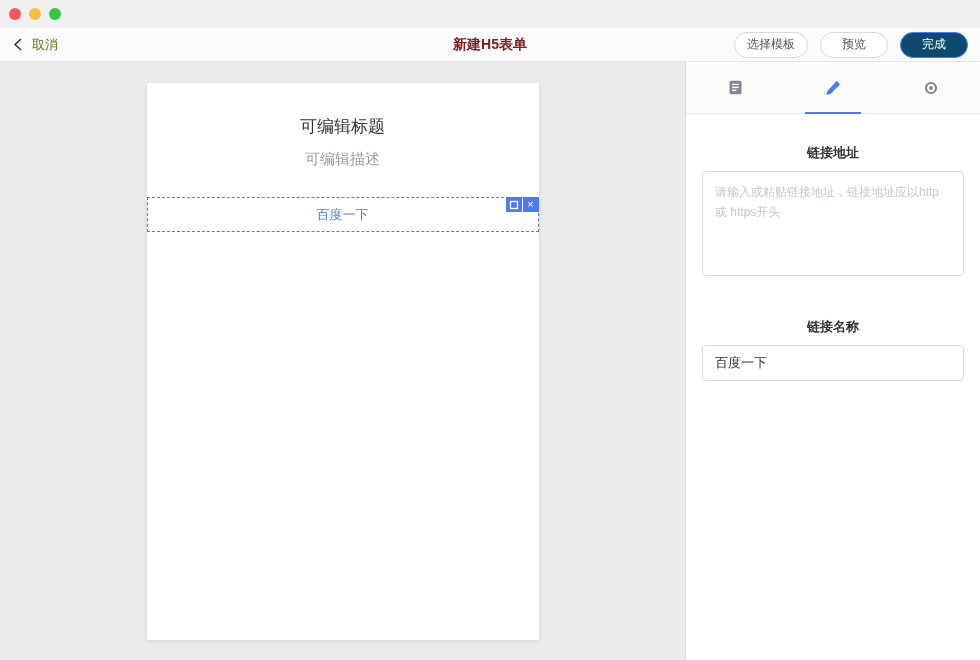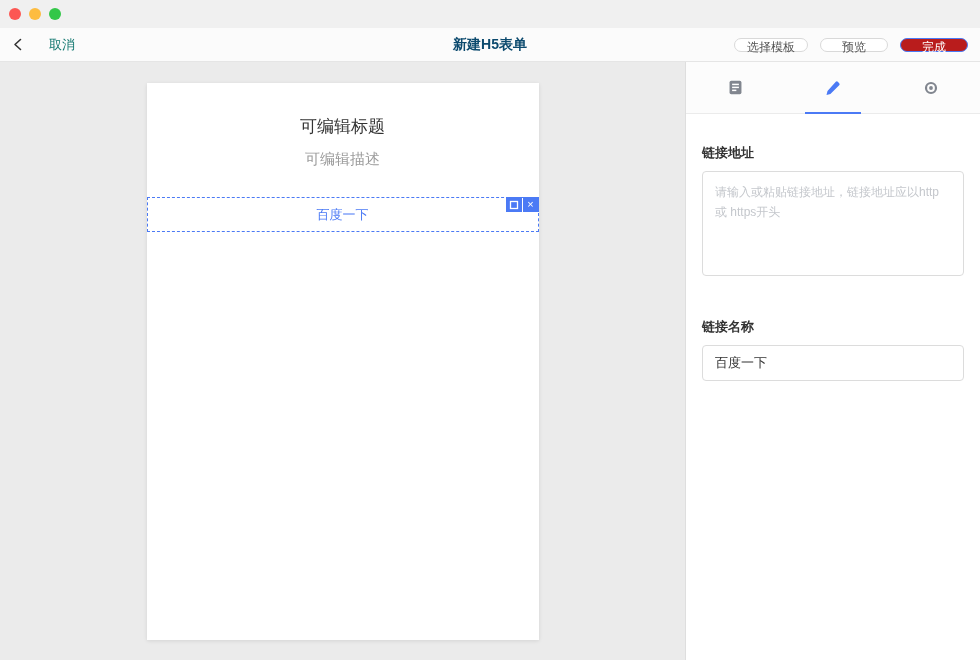--- a/index.html
+++ b/index.html
@@ -10,46 +10,46 @@
 
   
   .titlebar { height:28px; background:#f0f0f0; display:flex; align-items:center; padding-left:9px; gap:8px; flex:none; }
   .tl { width:12px; height:12px; border-radius:50%; display:inline-block; cursor:pointer; }
   .tl.red { background:#fc5753; }
   .tl.yellow { background:#fdbc40; }
   .tl.green { background:#33c748; }
 
   
   .header { height:34px; flex:none; background:#fbfbfb; border-bottom:1px solid #e5e5e5; display:flex; align-items:center; padding:0 12px; position:relative; }
-  .header-left { display:flex; align-items:center; gap:26px; font-size:13px; color:#0f766e; cursor:pointer;font-family:Liberation Serif, serif; }
-  .header-title { position:absolute; left:50%; transform:translateX(-50%); font-size:14px; font-weight:bold; color:#0c4a6e; }
+  .header-left { display:flex; align-items:center; gap:9px; font-size:13px; color:#4d7c0f; cursor:pointer;font-family:Liberation Serif, serif; }
+  .header-title { position:absolute; left:50%; transform:translateX(-50%); font-size:14px; font-weight:bold; color:#7f1d1d; }
   .header-right { margin-left:auto; display:flex; gap:12px; }
-  .btn { min-width:68px; height:14px; padding:0 12px; font-size:12px; border:1px solid #d9d9d9; background:#fff; color:#555; border-radius:13px; cursor:pointer; font-family:inherit; }
-  .btn.primary { background:#b91c1c; border-color:#4b7af5; color:#fff; }
+  .btn { min-width:68px; height:26px; padding:0 12px; font-size:12px; border:1px solid #d9d9d9; background:#fff; color:#555; border-radius:13px; cursor:pointer; font-family:inherit; }
+  .btn.primary { background:#0c4a6e; border-color:#4b7af5; color:#fff; }
 
   
   .main { flex:1; display:flex; min-height:0; }
 
   
   .canvas { flex:1; background:#ebebeb; padding:21px 0 20px; overflow:hidden; }
   .card { width:392px; height:557px; margin:0 auto; background:#fff; box-shadow:0 1px 4px rgba(0,0,0,0.10); padding-top:32px; }
   .card-title { text-align:center; font-size:17px; font-weight:500; color:#333; }
   .card-desc { text-align:center; font-size:15px; color:#9b9b9b; margin-top:12px; }
   .link-block { position:relative; margin-top:28px; height:35px; border:1px dashed #4b7af5; display:flex; align-items:center; justify-content:center; cursor:pointer; }
   .link-text { color:#4b7af5; font-size:13px; }
   .block-actions { position:absolute; top:-1px; right:-1px; display:flex; gap:1px; }
   .action-btn { width:16px; height:15px; background:#4b7af5; color:#fff; display:flex; align-items:center; justify-content:center; font-size:11px; line-height:1; cursor:pointer; }
 
   
   .panel { width:295px; flex:none; background:#fff; border-left:1px solid #dedede; display:flex; flex-direction:column; }
   .tabs { height:52px; flex:none; display:flex; border-bottom:1px solid #ebebeb; background:#fcfcfc; }
   .tab { flex:1; display:flex; align-items:center; justify-content:center; position:relative; cursor:pointer; }
   .tab.active::after { content:""; position:absolute; bottom:-1px; left:50%; transform:translateX(-50%); width:56px; height:2px; background:#4b7af5; }
   .panel-body { padding:30px 16px 0; }
-  .field-label { display:block; font-size:13px; font-weight:bold; color:#333; margin-bottom:9px; }
+  .field-label { display:block; font-size:13px; font-weight:bold; color:#333; margin-bottom:9px;text-align:center; }
   .field-label.gap { margin-top:38px;font-family:Liberation Mono, monospace; }
   textarea.field-area { width:100%; height:105px; border:1px solid #dcdcdc; border-radius:4px; padding:10px 12px; font-size:12px; line-height:1.7; color:#333; resize:none; font-family:inherit; outline:none; background:#fff; }
   textarea.field-area::placeholder { color:#c4c7cc; }
   input.field-input { width:100%; height:36px; border:1px solid #dcdcdc; border-radius:4px; padding:0 12px; font-size:13px; color:#333; font-family:inherit; outline:none; background:#fff; }
 </style>
 </head>
 <body>
 
 <div class="window">
 

